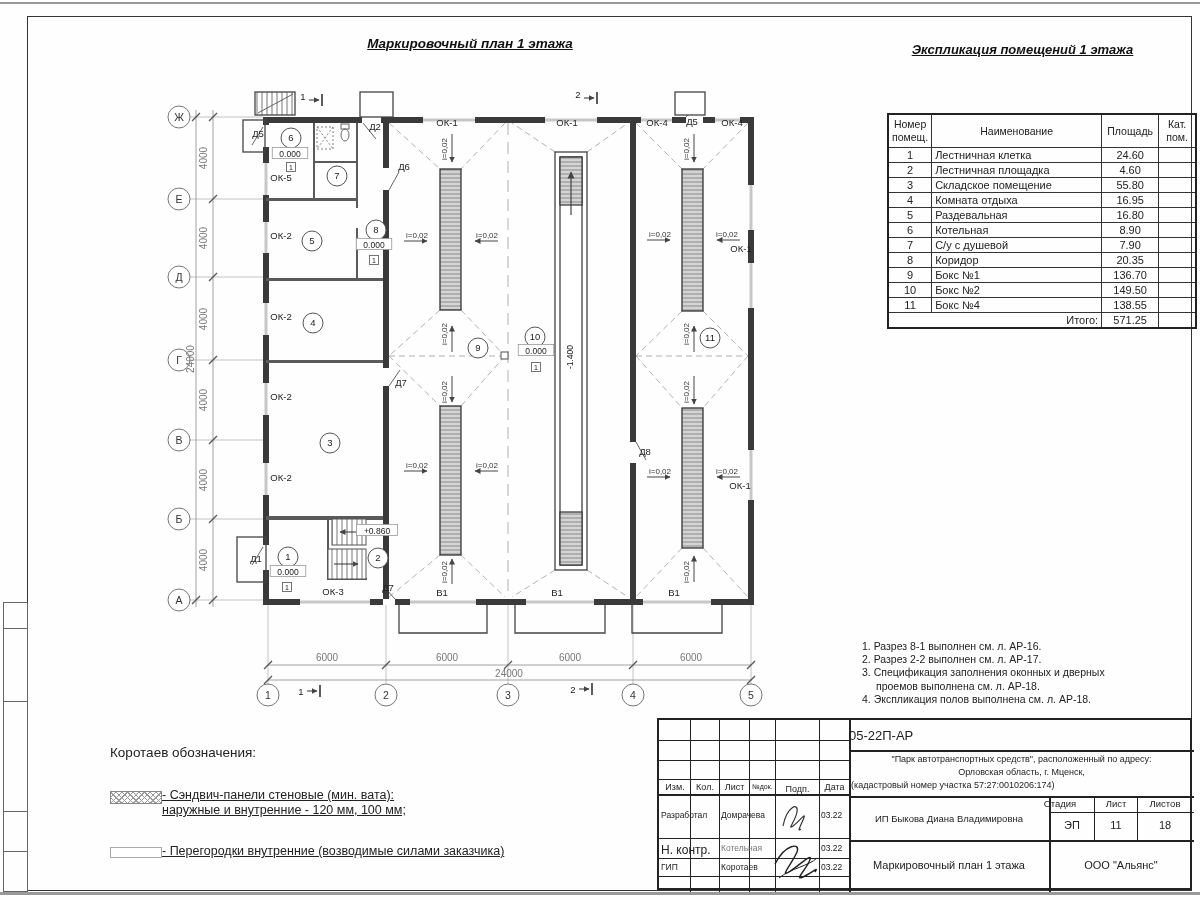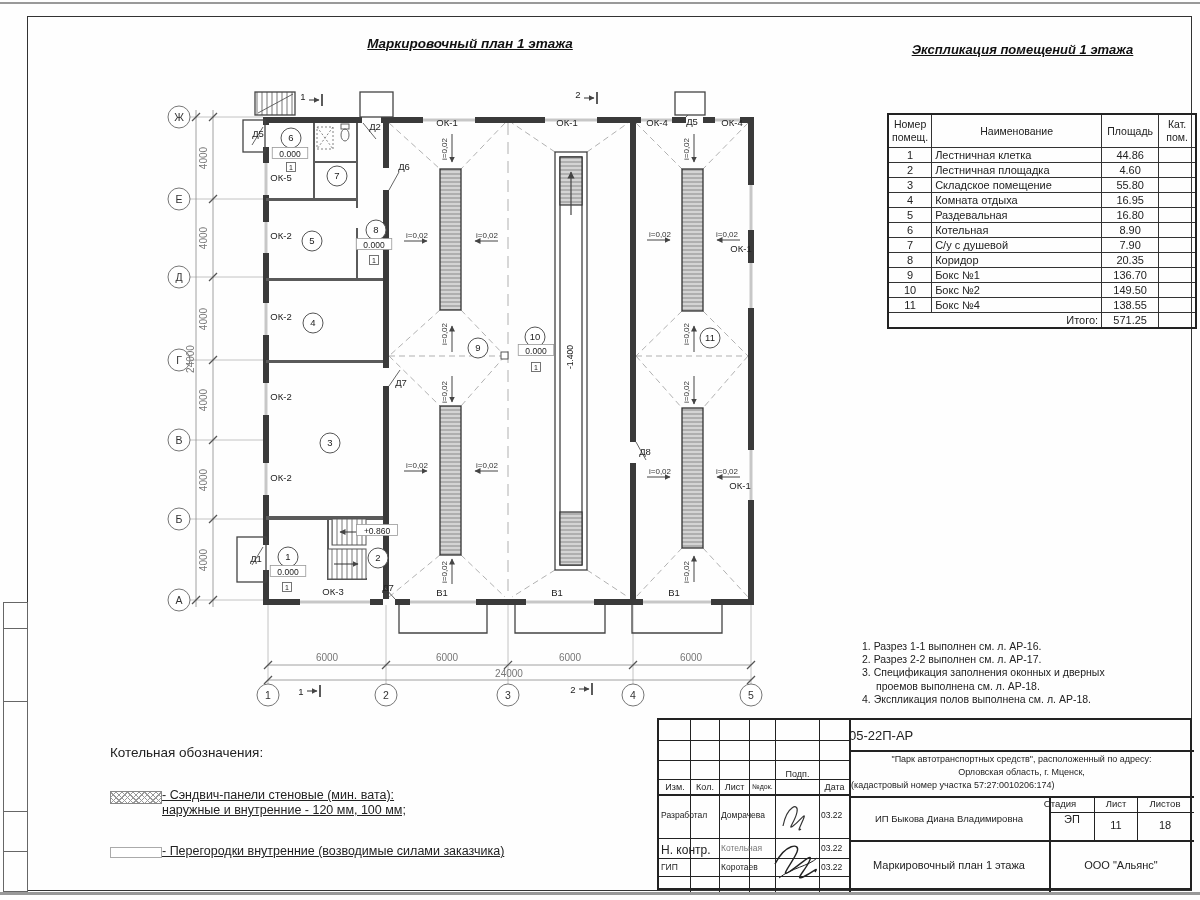--- a/index.html
+++ b/index.html
@@ -423,21 +423,21 @@
           <th style="width: 36px;">Номер помещ.</th>
           <th style="width: 163px;">Наименование</th>
           <th style="width: 50px;">Площадь</th>
           <th style="width: 30px;">Кат. пом.</th>
         </tr>
       </thead>
   <tbody id="expl-body">
         <tr>
           <td class="c">1</td>
           <td class="">Лестничная клетка</td>
-          <td class="c">44.86</td>
+          <td class="c">24.60</td>
           <td></td>
         </tr>
         <tr>
           <td class="c">2</td>
           <td class="">Лестничная площадка</td>
           <td class="c">4.60</td>
           <td></td>
         </tr>
         <tr>
           <td class="c">3</td>
@@ -495,29 +495,29 @@
         </tr>
         <tr>
           <td colspan="2" class="r">Итого:</td>
           <td class="c">571.25</td>
           <td></td>
         </tr>
       </tbody>
 </table>
 
 <div id="notes">
-      <div>1. Разрез 1-1 выполнен см. л. АР-16.</div>
+      <div>1. Разрез 8-1 выполнен см. л. АР-16.</div>
       <div>2. Разрез 2-2 выполнен см. л. АР-17.</div>
       <div>3. Спецификация заполнения оконных и дверных</div>
       <div style="margin-left: 14px;">проемов выполнена см. л. АР-18.</div>
       <div>4. Экспликация полов выполнена см. л. АР-18.</div>
     </div>
 
 <div id="legend">
-  <h3>Котельная обозначения:</h3>
+  <h3>Коротаев обозначения:</h3>
   <div class="leg-row">
     <div class="sw1"></div>
     <div class="leg-txt">
       <div>- Сэндвич-панели стеновые (мин. вата):</div>
       <div>наружные и внутренние - 120 мм, 100 мм;</div>
     </div>
   </div>
   <div class="leg-row">
     <div class="sw2"></div>
     <div class="leg-txt">- Перегородки внутренние (возводимые силами заказчика)</div>
@@ -544,21 +544,21 @@
   <div class="tb-l" style="left:190px;top:120px;width:345px;height:1.5px"></div>
   <div class="tb-l" style="left:390px;top:76px;width:1.5px;height:96px"></div>
   <div class="tb-l" style="left:435px;top:76px;width:1px;height:44px"></div>
   <div class="tb-l" style="left:478px;top:76px;width:1px;height:44px"></div>
   <div class="tb-l" style="left:390px;top:92px;width:145px;height:1px"></div>
 
   <div class="tb-t" style="left:1px;top:62px;width:30px;text-align:center;font-size:9px">Изм.</div>
   <div class="tb-t" style="left:32px;top:62px;width:28px;text-align:center;font-size:9px">Кол.</div>
   <div class="tb-t" style="left:61px;top:62px;width:29px;text-align:center;font-size:9px">Лист</div>
   <div class="tb-t" style="left:91px;top:63px;width:25px;text-align:center;font-size:7px">№док.</div>
-  <div class="tb-t" style="left:117px;top:49px;width:43px;text-align:center;font-size:9px">Подп.</div>
+  <div class="tb-t" style="left:117px;top:64px;width:43px;text-align:center;font-size:9px">Подп.</div>
   <div class="tb-t" style="left:161px;top:62px;width:29px;text-align:center;font-size:9px">Дата</div>
 
   <div class="tb-t" style="left:2px;top:90px;font-size:8.5px">Разработал</div>
   <div class="tb-t" style="left:62px;top:90px;font-size:8.5px">Домрачева</div>
   <div class="tb-t" style="left:162px;top:90px;font-size:8.5px">03.22</div>
   <div class="tb-t" style="left:2px;top:123px;font-size:12px">Н. контр.</div>
   <div class="tb-t" style="left:62px;top:123px;font-size:8.5px;color:#777">Котельная</div>
   <div class="tb-t" style="left:162px;top:123px;font-size:8.5px">03.22</div>
   <div class="tb-t" style="left:2px;top:142px;font-size:8.5px">ГИП</div>
   <div class="tb-t" style="left:62px;top:142px;font-size:8.5px">Коротаев</div>
@@ -573,20 +573,20 @@
   </svg>
 
   <div class="tb-t" style="left:190px;top:8px;width:345px;text-align:left;font-size:13px">05-22П-АР</div>
   <div class="tb-t" style="left:192px;top:34px;width:341px;text-align:center;font-size:9px">"Парк автотранспортных средств",  расположенный по адресу:</div>
   <div class="tb-t" style="left:192px;top:47px;width:341px;text-align:center;font-size:9px">Орловская область, г. Мценск,</div>
   <div class="tb-t" style="left:192px;top:60px;width:341px;text-align:left;font-size:9px">(кадастровый номер участка 57:27:0010206:174)</div>
   <div class="tb-t" style="left:192px;top:93px;width:196px;text-align:center;font-size:9.5px">ИП Быкова Диана Владимировна</div>
   <div class="tb-t" style="left:379px;top:78px;width:44px;text-align:center;font-size:9.5px">Стадия</div>
   <div class="tb-t" style="left:436px;top:78px;width:42px;text-align:center;font-size:9.5px">Лист</div>
   <div class="tb-t" style="left:479px;top:78px;width:54px;text-align:center;font-size:9.5px">Листов</div>
-  <div class="tb-t" style="left:391px;top:93px;width:44px;text-align:center;font-size:11px">ЭП</div>
+  <div class="tb-t" style="left:391px;top:99px;width:44px;text-align:center;font-size:11px">ЭП</div>
   <div class="tb-t" style="left:436px;top:99px;width:42px;text-align:center;font-size:11px">11</div>
   <div class="tb-t" style="left:479px;top:99px;width:54px;text-align:center;font-size:11px">18</div>
   <div class="tb-t" style="left:192px;top:139px;width:196px;text-align:center;font-size:11px">Маркировочный план 1 этажа</div>
   <div class="tb-t" style="left:391px;top:139px;width:142px;text-align:center;font-size:11px">ООО "Альянс"</div>
 </div>
 
 </div>
 
 </body></html>

